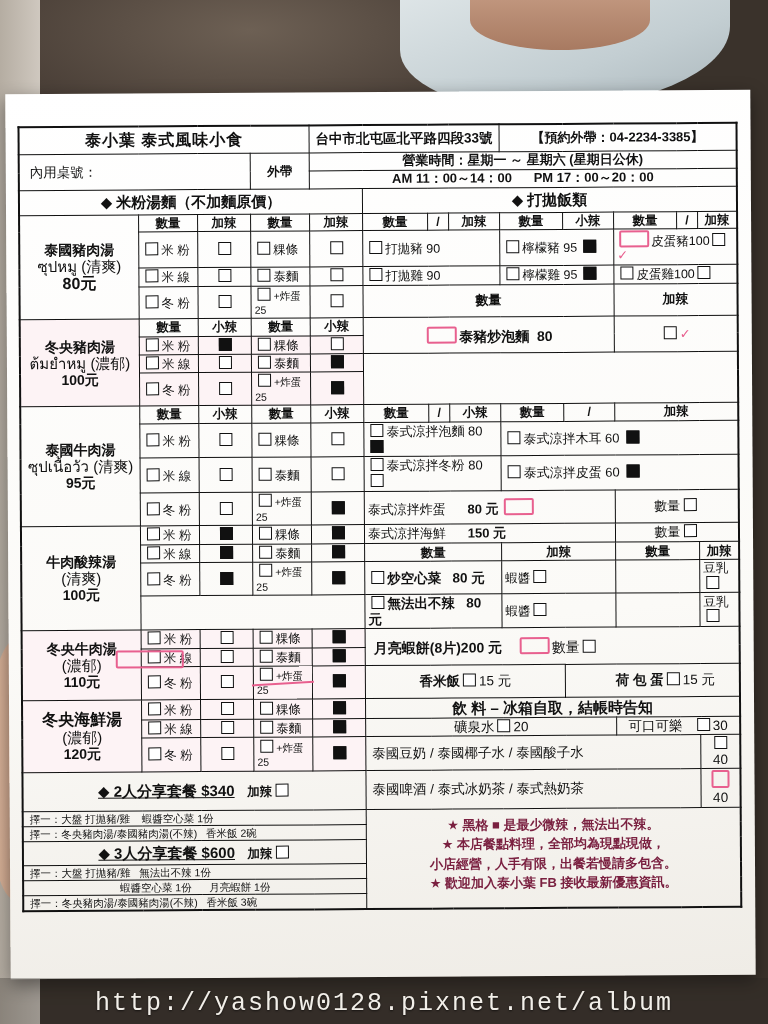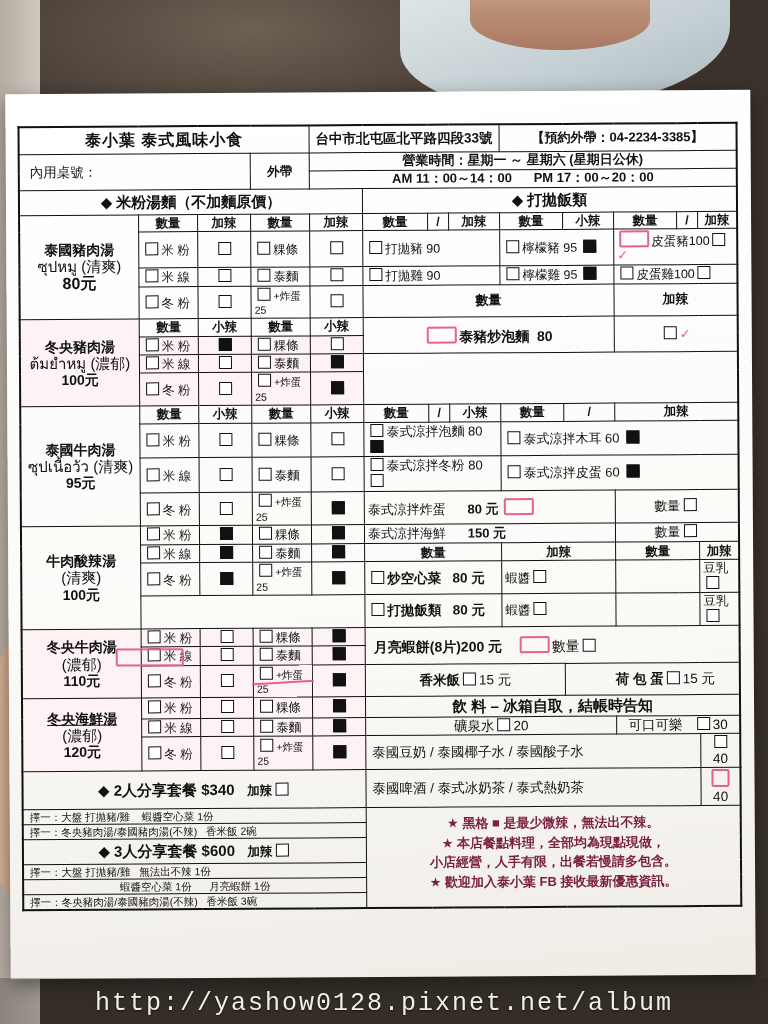--- a/index.html
+++ b/index.html
@@ -54,21 +54,21 @@
       vertical-align:-1px;margin:0 3px;background:#fff;}
   .cb.filled{background:#111;}
   
   .pink-box{display:inline-block;width:26px;height:13px;border:2px solid #e8608f;
       border-radius:2px;vertical-align:-2px;margin:0 2px;background:transparent;}
   .pink-tick{display:inline-block;color:#e8608f;font-weight:bold;font-size:13px;}
   .pink-strike{position:relative;}
   .pink-strike:after{content:"";position:absolute;left:-2px;right:-2px;top:52%;
       height:2px;background:#e8608f;transform:rotate(-3deg);}
   .hdr-cell{font-weight:bold;text-align:center;}
-  .ul{text-align:center;}
+  .ul{text-decoration:underline;text-align:center;}
 </style>
 </head>
 <body>
 
 <div id="photo-bg"></div>
 <div id="blouse"></div>
 <div id="skin"></div>
 <div id="table-left"></div>
 <div id="hand"></div>
 
@@ -312,21 +312,21 @@
       <span class="cb"></span><span class="b">炒空心菜</span>&nbsp;&nbsp;&nbsp;<span class="b">80 元</span>
     </td>
     <td colspan="2" class="l"><span>蝦醬</span><span class="cb"></span></td>
     <td colspan="2" class="c">&nbsp;</td>
     <td colspan="2" class="l"><span>豆乳</span><span class="cb"></span></td>
   </tr>
 
   <tr>
     <td colspan="4" class="c xs">&nbsp;</td>
     <td colspan="3" class="l" style="font-size:13.5px;">
-      <span class="cb"></span><span class="b">打拋飯類</span>&nbsp;&nbsp;&nbsp;<span class="b">80 元</span>
+      <span class="cb"></span><span class="b">無法出不辣</span>&nbsp;&nbsp;&nbsp;<span class="b">80 元</span>
     </td>
     <td colspan="2" class="l"><span>蝦醬</span><span class="cb"></span></td>
     <td colspan="2" class="c">&nbsp;</td>
     <td colspan="2" class="l"><span>豆乳</span><span class="cb"></span></td>
   </tr>
 
   <tr>
     <td rowspan="3" class="c shade">
       <div class="b" style="font-size:14px;">冬央牛肉湯</div>
       <div class="thai">(濃郁)</div>
@@ -362,21 +362,21 @@
     <td colspan="4" class="c" style="font-size:13.5px;">
       <span class="b">香米飯</span><span class="cb"></span><span>15 元</span>
     </td>
     <td colspan="5" class="c" style="font-size:13.5px;padding-left:29px;">
       <span class="b">荷 包 蛋</span><span class="cb"></span><span>15 元</span>
     </td>
   </tr>
 
   <tr>
     <td rowspan="3" class="c shade">
-      <div class="b" style="font-size:14px;text-decoration:underline;">冬央海鮮湯</div>
+      <div class="b" style="font-size:16px;">冬央海鮮湯</div>
       <div class="thai">(濃郁)</div>
       <div class="b" style="font-size:14px;">120元</div>
     </td>
     <td class="l shade"><span class="cb"></span><span>米 粉</span></td>
     <td class="c shade"><span class="cb"></span></td>
     <td class="l shade"><span class="cb"></span><span>粿條</span></td>
     <td class="c shade"><span class="cb filled"></span></td>
 
     <td colspan="9" class="c big">飲 料 – 冰箱自取，結帳時告知</td>
   </tr>

